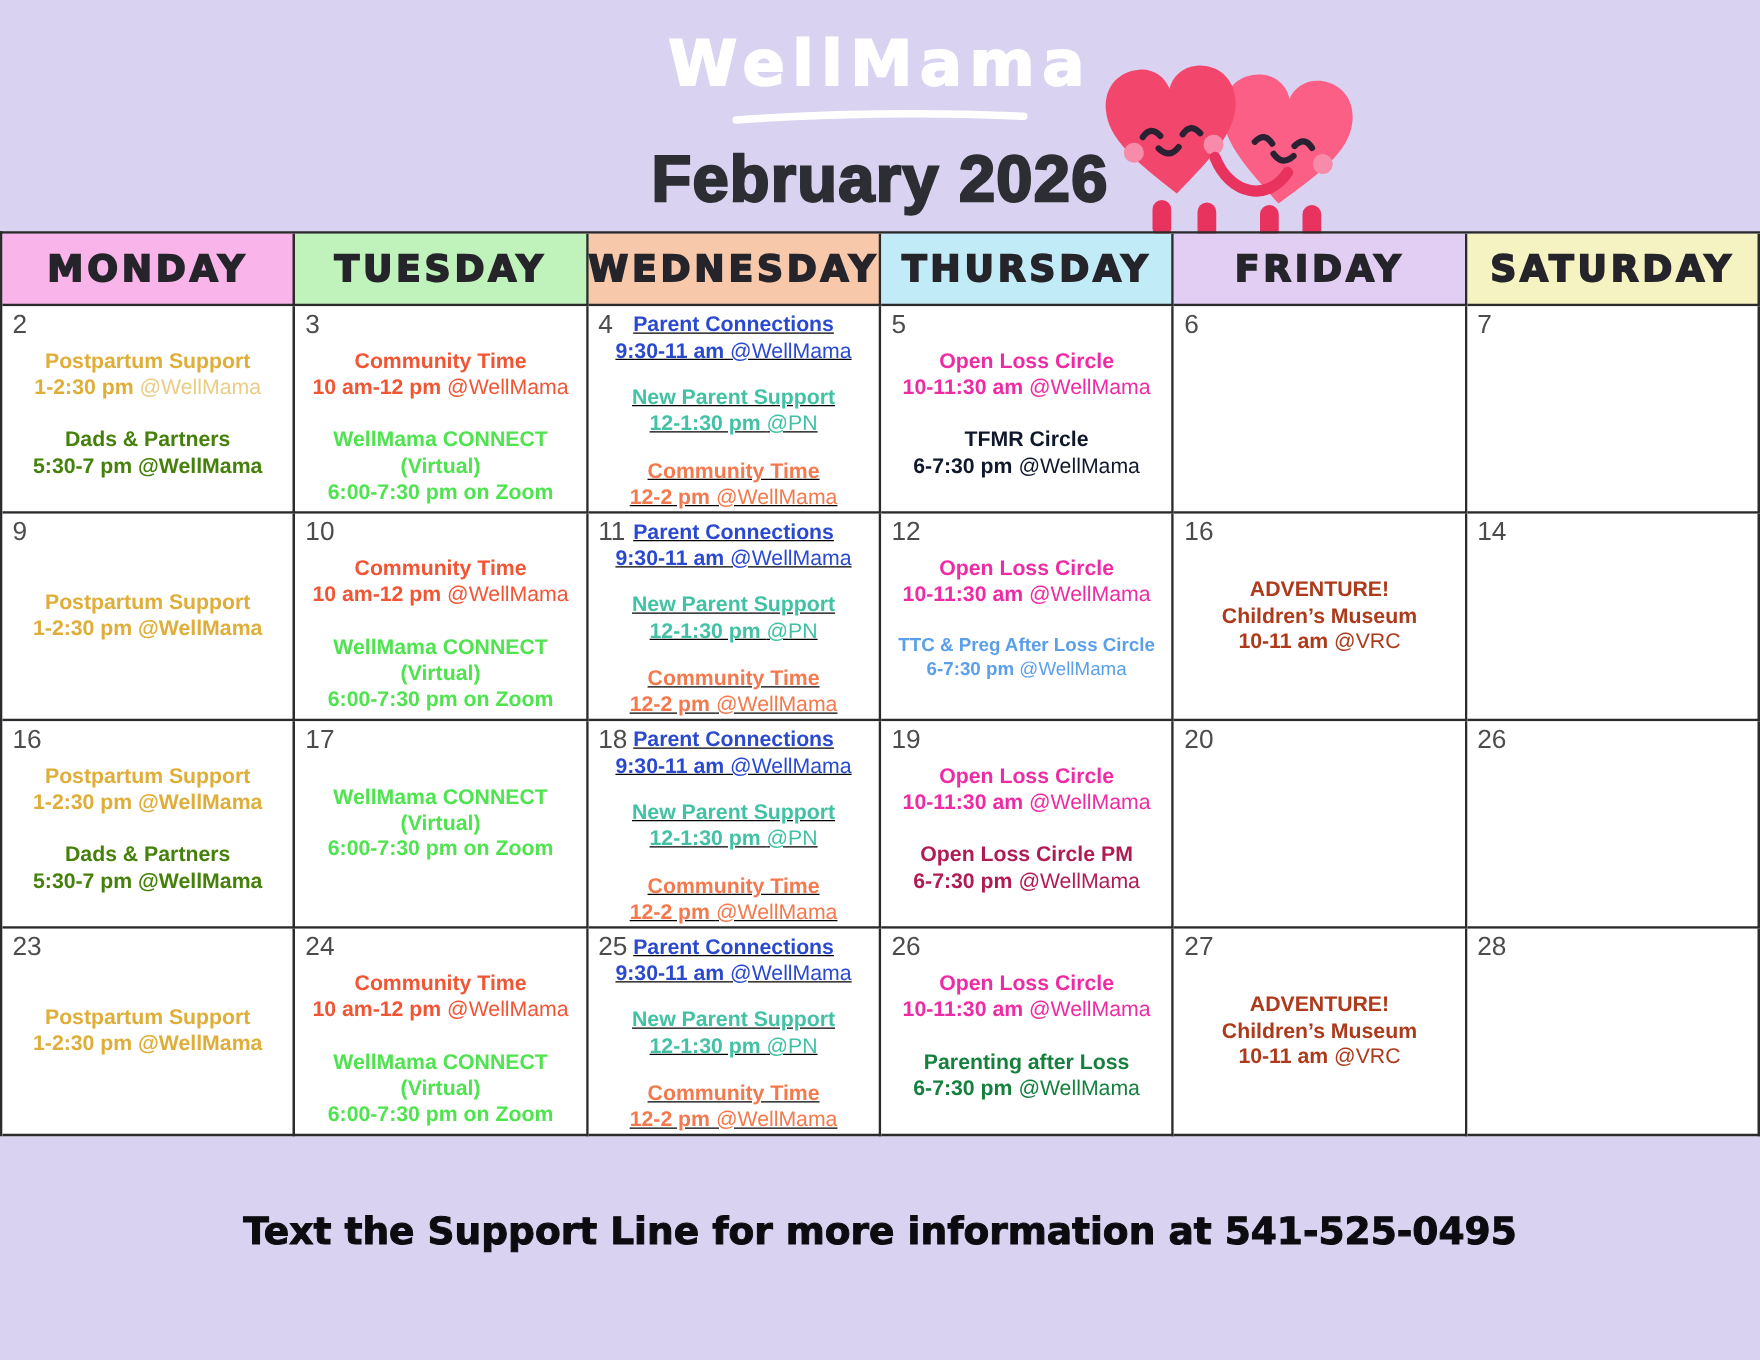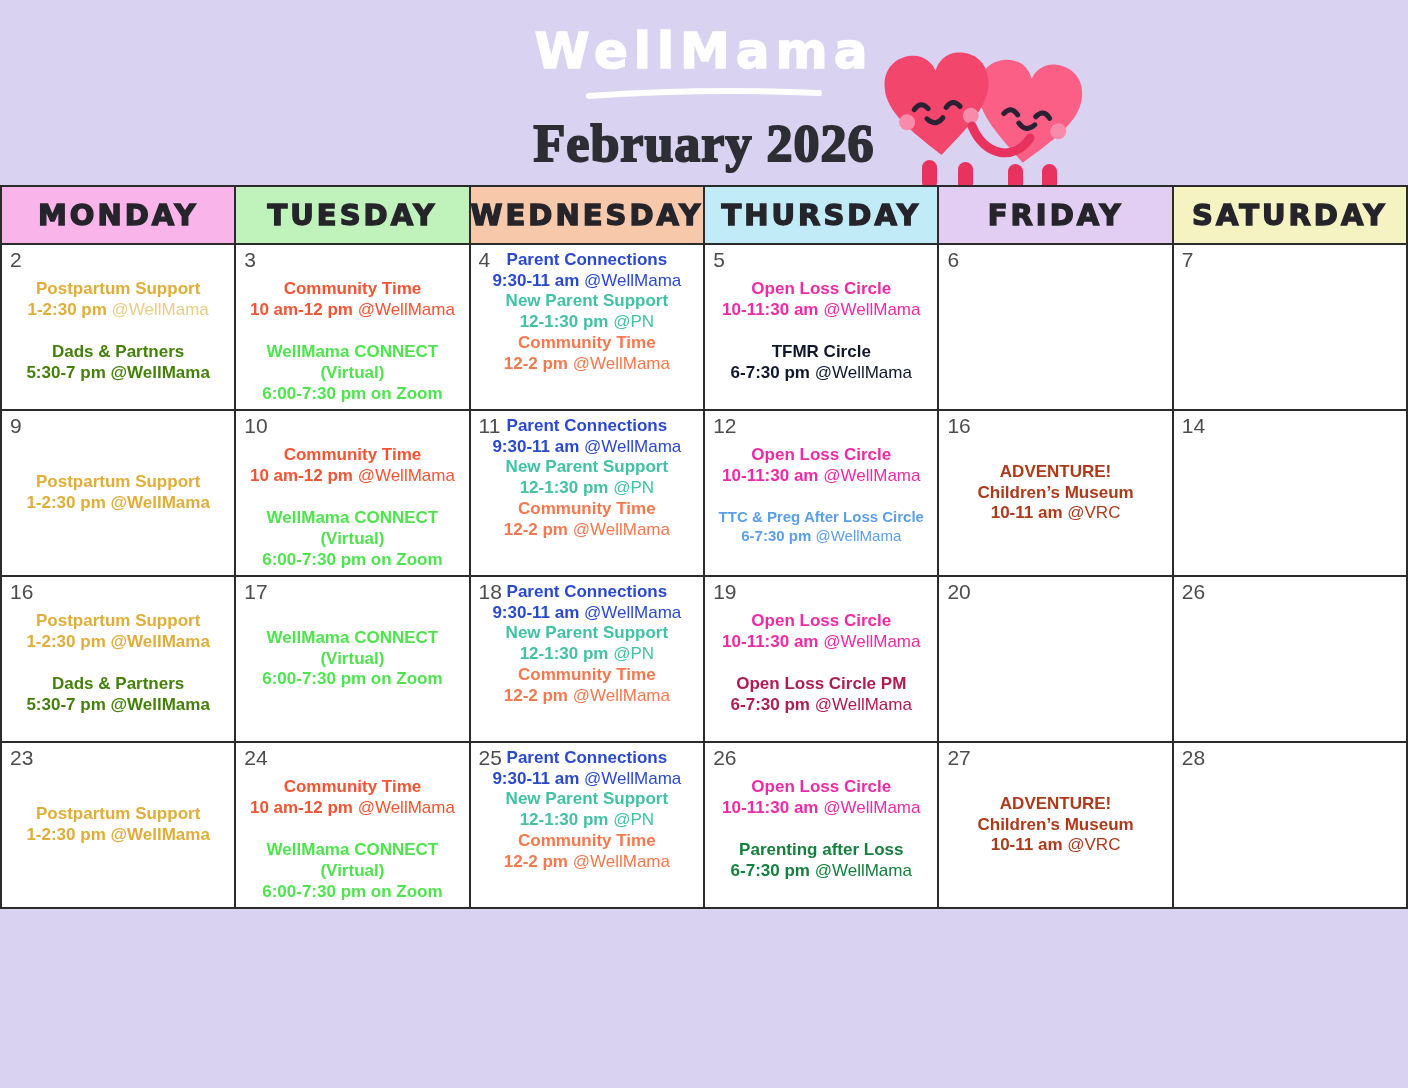--- a/index.html
+++ b/index.html
@@ -6,39 +6,39 @@
   body { width:1408px; height:1088px; background:#d9d3f1; font-family:"Liberation Sans", sans-serif; overflow:hidden; }
   .page { position:relative; width:1408px; height:1088px; background:#d9d3f1; }
 
   
   .hdr { position:relative; height:185px; }
   .brand { position:absolute; top:22px; left:0; width:100%; text-align:center;
            font-family:"DejaVu Sans", sans-serif; font-weight:bold; font-size:50px;
            letter-spacing:6px; color:#ffffff; -webkit-text-stroke:1.5px #ffffff; }
   .brand-underline { position:absolute; top:86px; left:584px; }
   .month { position:absolute; top:114px; left:0; width:100%; text-align:center;
-           font-family:Liberation Serif, serif; font-weight:bold; font-size:52px;
+           font-family:Liberation Sans, sans-serif; font-weight:bold; font-size:52px;
            letter-spacing:1px; color:#2d2d34; -webkit-text-stroke:2px #2d2d34; }
   .hearts { position:absolute; top:48px; left:872px; }
 
   
   #calendar-grid { position:absolute; top:185px; left:0; width:1408px;
     display:grid; grid-template-columns:repeat(6, 1fr);
     grid-template-rows:58px repeat(4, 166px);
     border-top:2px solid #2b2b2b; border-left:2px solid #2b2b2b; }
   .day-header { border-right:2px solid #2b2b2b; border-bottom:2px solid #2b2b2b;
     display:flex; align-items:center; justify-content:center;
     font-family:"DejaVu Sans", sans-serif; font-weight:bold; font-size:29px;
     letter-spacing:3px; color:#24242a; -webkit-text-stroke:1.4px #24242a; }
   .cell { position:relative; background:#ffffff;
     border-right:2px solid #2b2b2b; border-bottom:2px solid #2b2b2b; padding:2px 3px; }
   .date { position:absolute; top:3px; left:8px; font-size:21px; color:#4c4c4c; font-weight:400; }
   .content { height:100%; display:flex; flex-direction:column; gap:22px;
     padding-top:32px; text-align:center; }
-  .content.tight { padding-top:3px; gap:0; }
+  .content.tight { padding-top:3px; gap:17px;text-decoration:underline; }
   .content.single { padding-top:0; gap:0; justify-content:center; }
   .event { font-size:17px; line-height:1.22; }
   .event.small { font-size:15px;text-align:center; }
   .event span { font-weight:400; }
   .event span.b { font-weight:700; }
 
   
   .ftr { position:absolute; top:968px; left:0; width:100%; text-align:center;
     font-family:"DejaVu Sans", sans-serif; font-weight:bold; font-size:30px;
     color:#0c0c10; -webkit-text-stroke:0.8px #0c0c10; letter-spacing:0px; }
@@ -348,14 +348,17 @@
             <div class="line"><span class="b">10-11 am </span><span>@VRC</span></div>
           </div>
         </div>
       </div>
       <div class="cell">
         <div class="date">28</div>
         <div class="content"></div>
       </div>
     </div>
 
+  <div class="ftr">
+    <span>Text the Support Line for more information at 541-525-0495</span>
+  </div>
 
 </div>
 
 </body></html>

